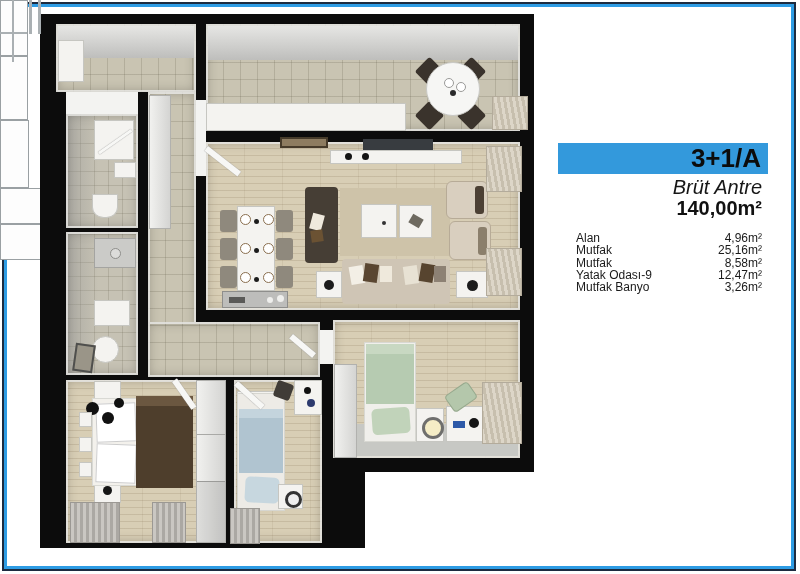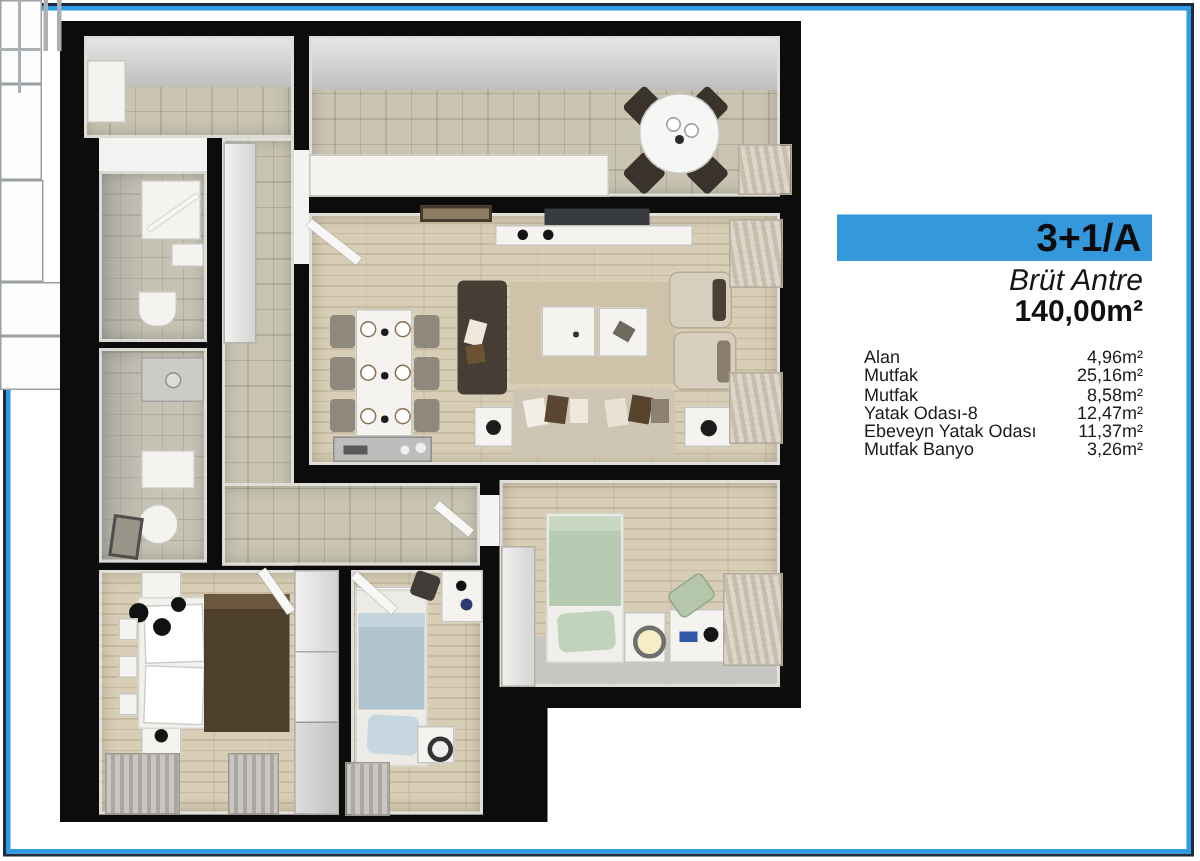--- a/index.html
+++ b/index.html
@@ -247,24 +247,20 @@
   </div>
   <div class="rrow">
     <span>Mutfak</span>
       <span>25,16m²</span>
   </div>
   <div class="rrow">
     <span>Mutfak</span>
       <span>8,58m²</span>
   </div>
   <div class="rrow">
-    <span>Yatak Odası-8</span>
+    <span>Yatak Odası-9</span>
       <span>12,47m²</span>
-  </div>
-  <div class="rrow">
-    <span>Ebeveyn Yatak Odası</span>
-      <span>11,37m²</span>
   </div>
   <div class="rrow">
     <span>Mutfak Banyo</span>
       <span>3,26m²</span>
   </div>
 </div>
 
 </body></html>

